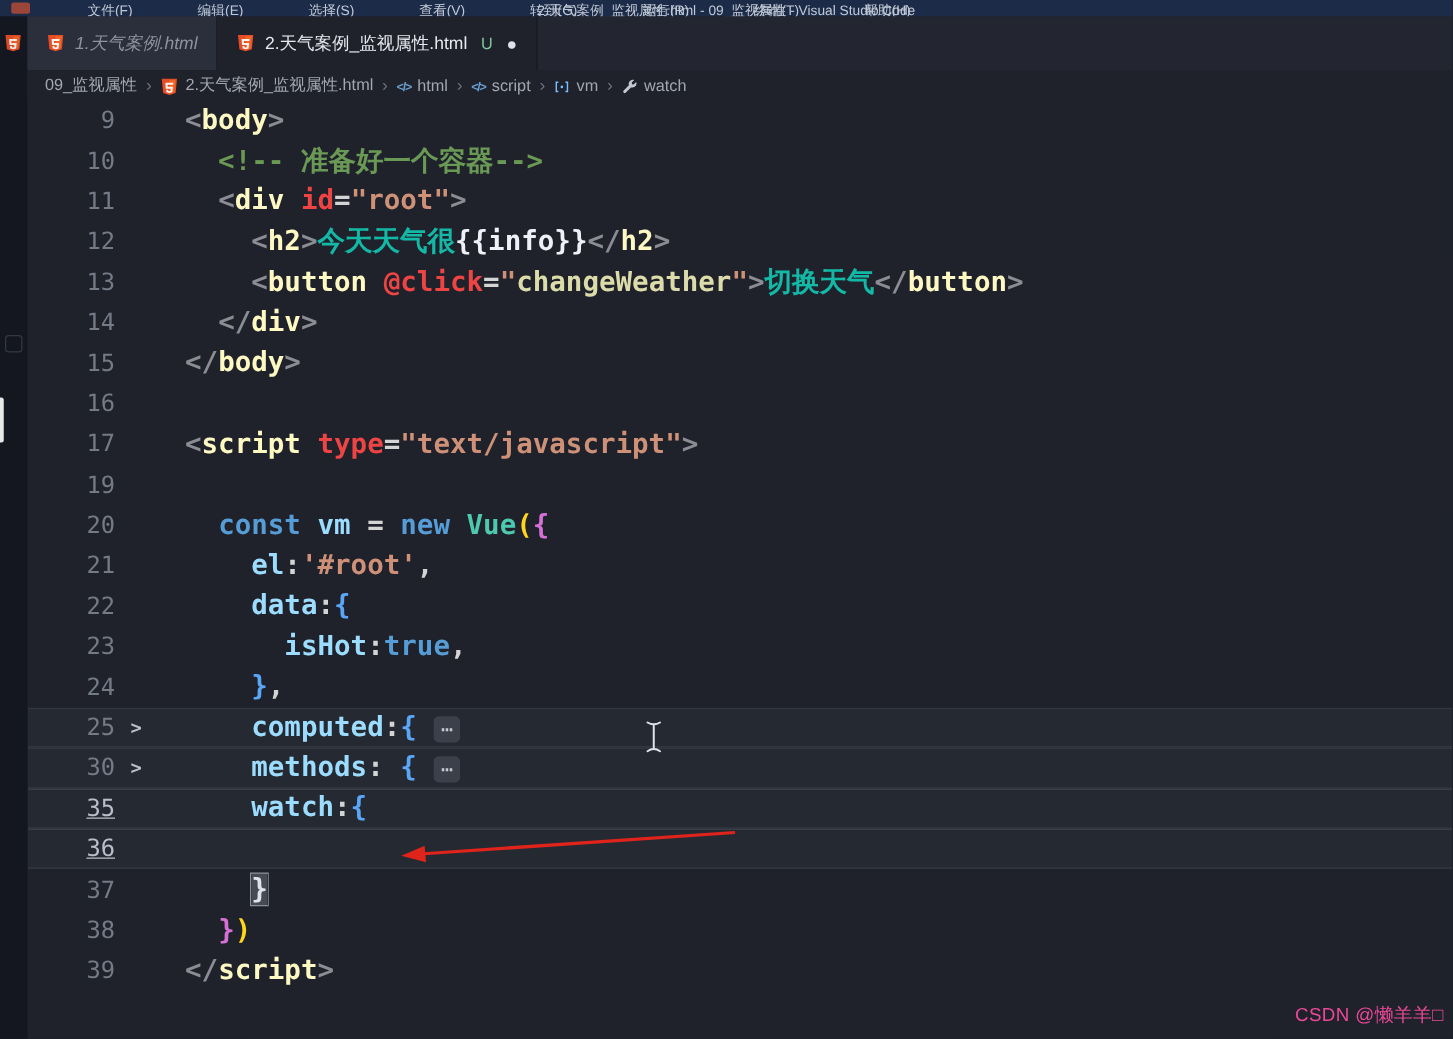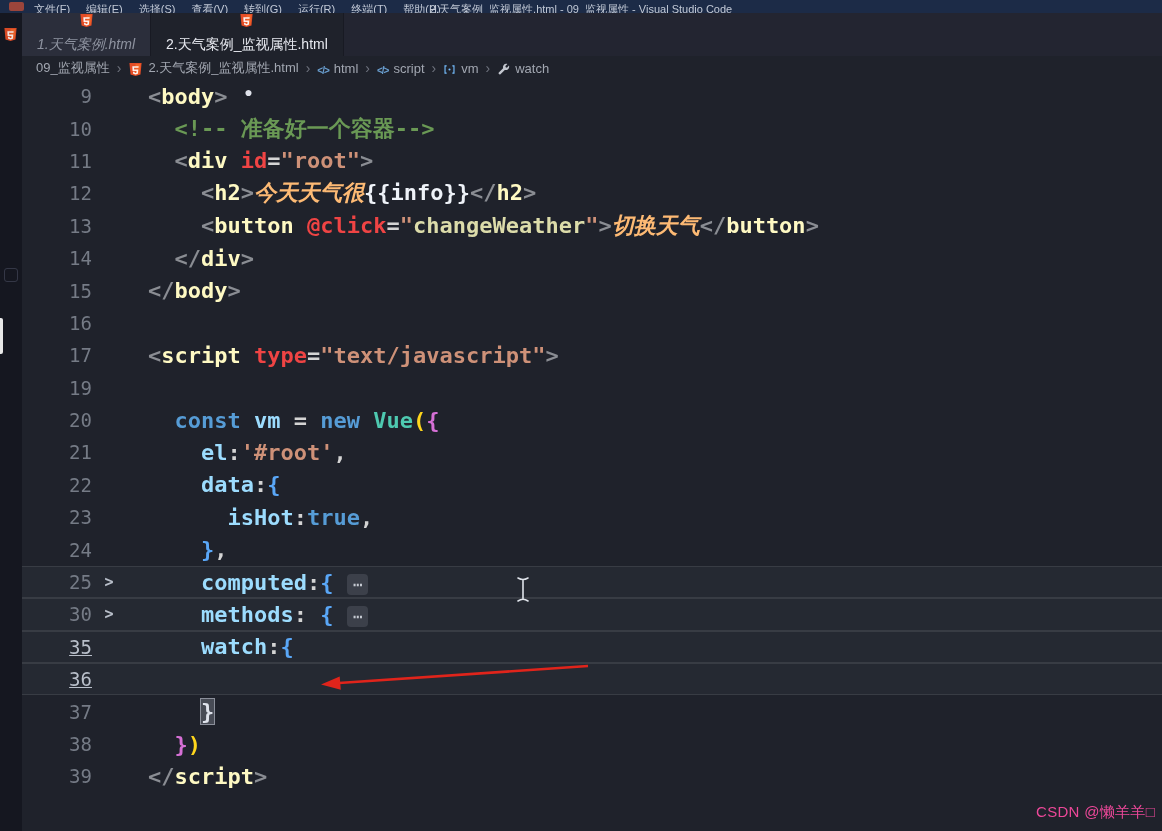--- a/index.html
+++ b/index.html
@@ -17,21 +17,21 @@
     background: #1c2b47; overflow: hidden; z-index: 10;
   }
   .app-logo {
     position: absolute; left: 9px; top: 2px; width: 15px; height: 9px;
     background: #b24a3a; border-radius: 2px; opacity: .85;
   }
   .menubar {
     position: absolute; left: 34px; top: 0; display: flex; gap: 16px;
     font-size: 11px; color: #c2c9d6; white-space: nowrap;
   }
-  .menubar span { line-height: 15px; transform: translateY(2px); }
+  .menubar span { line-height: 15px; transform: translateY(2px); margin-left: 36px; }
   .win-title {
     position: absolute; left: 50%; transform: translateX(-50%) translateY(2px);
     font-size: 11px; color: #c2c9d6; line-height: 15px; white-space: nowrap; text-align: right;
   }
 
   
   .sidebar-strip {
     position: absolute; left: 0; top: 13px; bottom: 0; width: 22px;
     background: #151720; z-index: 5;
   }
@@ -45,21 +45,21 @@
     background: #e8e8e8; border-radius: 0 2px 2px 0;
   }
 
   
   .tabbar {
     position: absolute; left: 22px; top: 13px; right: 0; height: 43px;
     background: #232531; display: flex; z-index: 6;
   }
   .tab {
     display: flex; align-items: center; gap: 8px; padding: 0 15px;
-    font-size: 14px; border-right: 1px solid #181a23; height: 100%; flex-direction: column;
+    font-size: 14px; border-right: 1px solid #181a23; height: 100%;
   }
   .tab.inactive { background: #2b2e3b; color: #8e93a0; }
   .tab.active   { background: #1f222b; color: #e7e9f0; }
   .tab .label.italic { font-style: italic; }
   .tab .git-badge { color: #7fc79a; font-size: 13px; margin-left: 3px; }
   .tab .dot { color: #dfe2ea; font-size: 14px; line-height: 1; margin-left: 3px; }
   .tab-icon, .crumb-icon { display: inline-flex; align-items: center; }
 
   
   .breadcrumbs {
@@ -96,21 +96,21 @@
   }
   .tk-p  { color: #8a8d93; }
   .tk-t  { color: #fef9c3; }
   .tk-a  { color: #ef4444; }
   .tk-s  { color: #ce9178; }
   .tk-c  { color: #6a9955; }
   .tk-k  { color: #569cd6; }
   .tk-v  { color: #9cdcfe; }
   .tk-cl { color: #4ec9b0; }
   .tk-f  { color: #dcdcaa; }
-  .tk-w  { color: #fdba74; font-style: italic; }
+  .tk-w  { color: #14b8a6; }
   .tk-wb { color: #eef2f8; }
   .tk-o  { color: #d4d4d4; }
   .tk-b1 { color: #ffd61c; }
   .tk-b2 { color: #d670d6; }
   .tk-b3 { color: #5aa7f7; }
   .tk-fd {
     background: #3c404a; color: #c6cad2; border-radius: 4px;
     padding: 1px 6px; font-size: 16px; font-weight: normal;
   }
   .tk-bm { background: #474b55; box-shadow: 0 0 0 1px #8b8f9a; color: #dfe3ec; }

